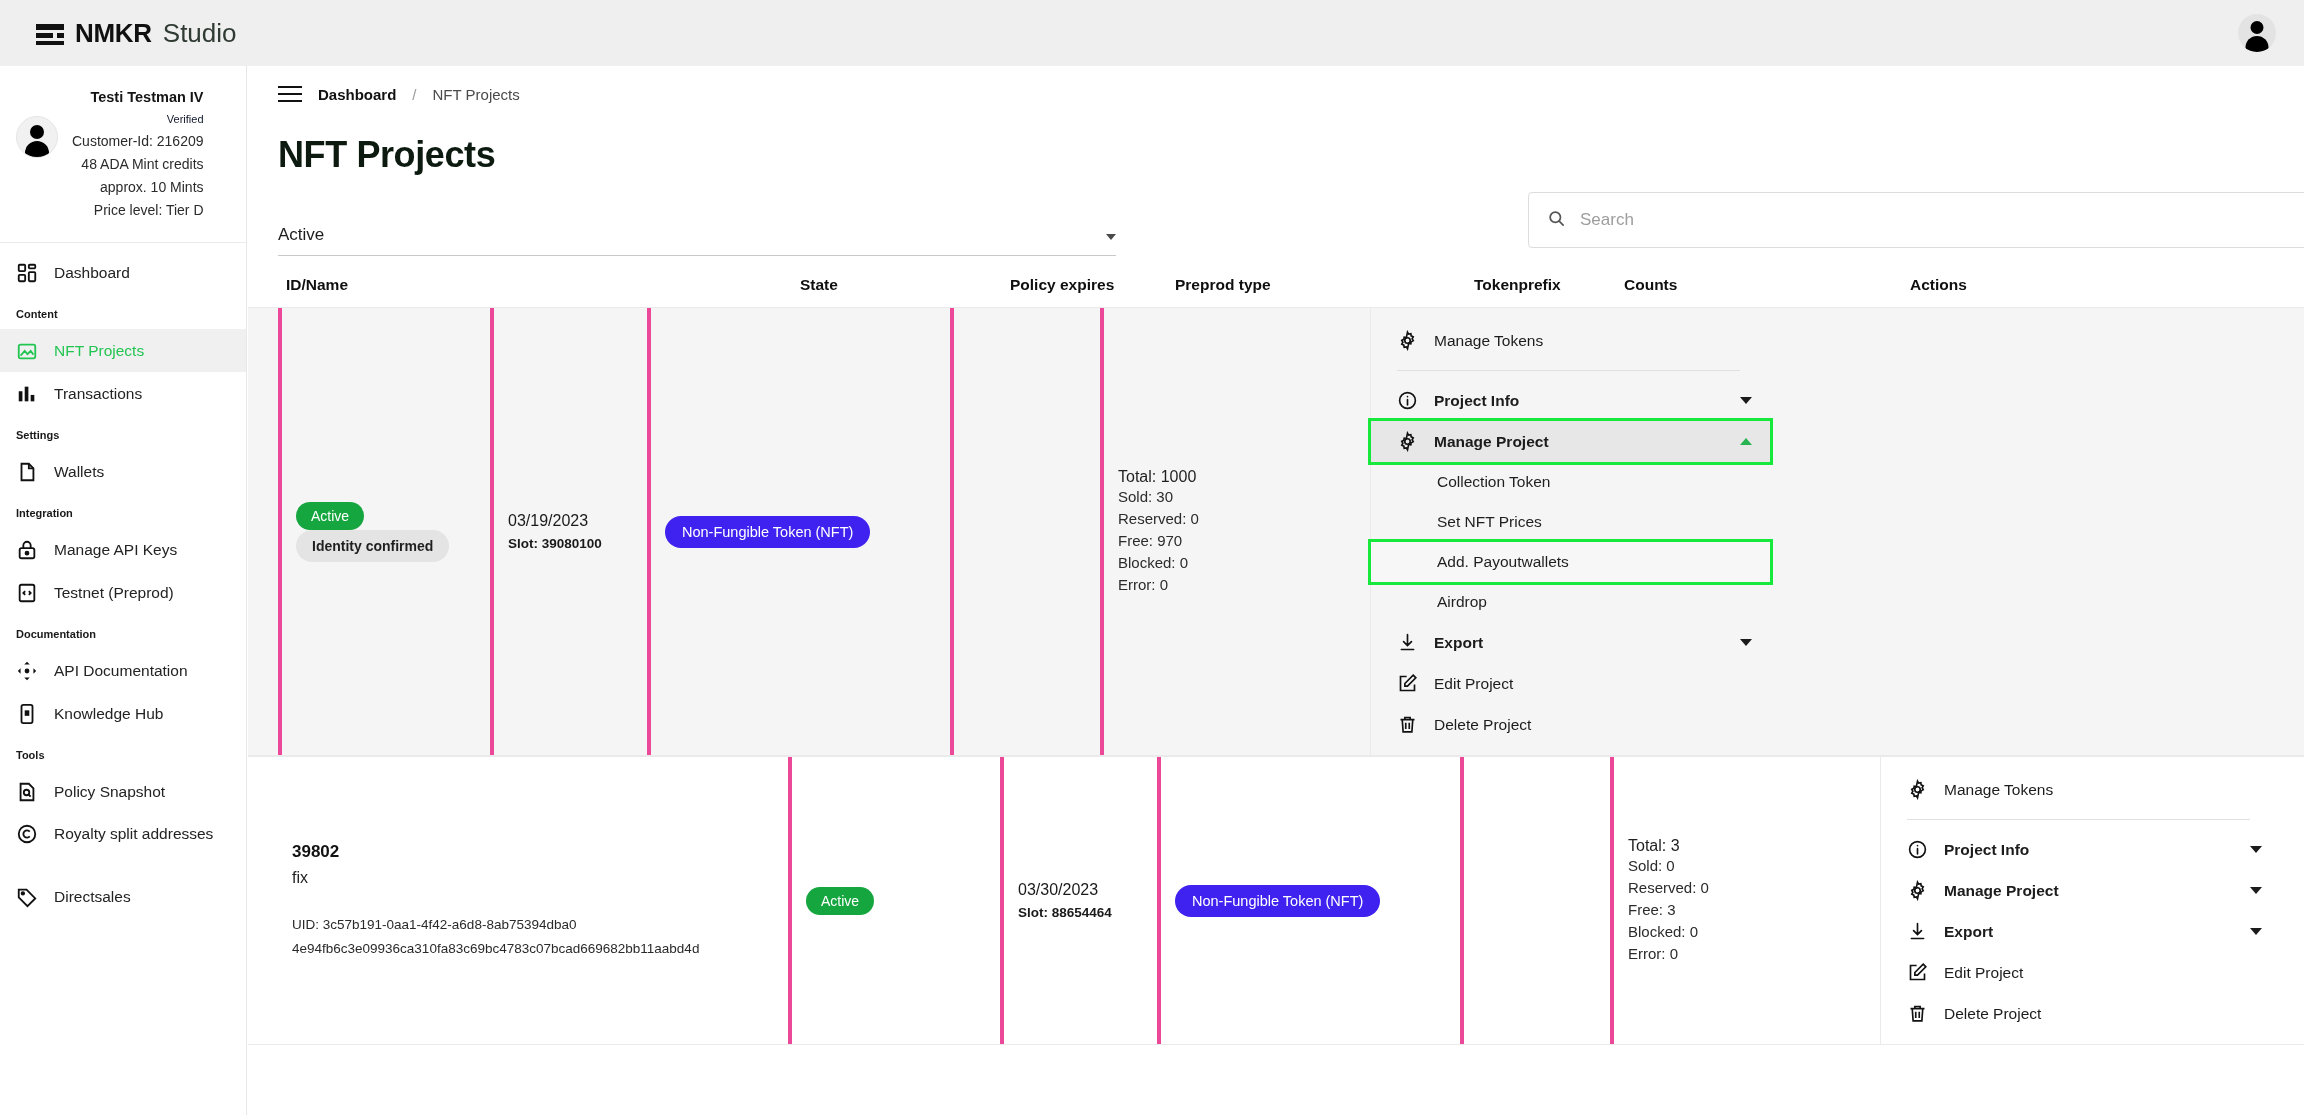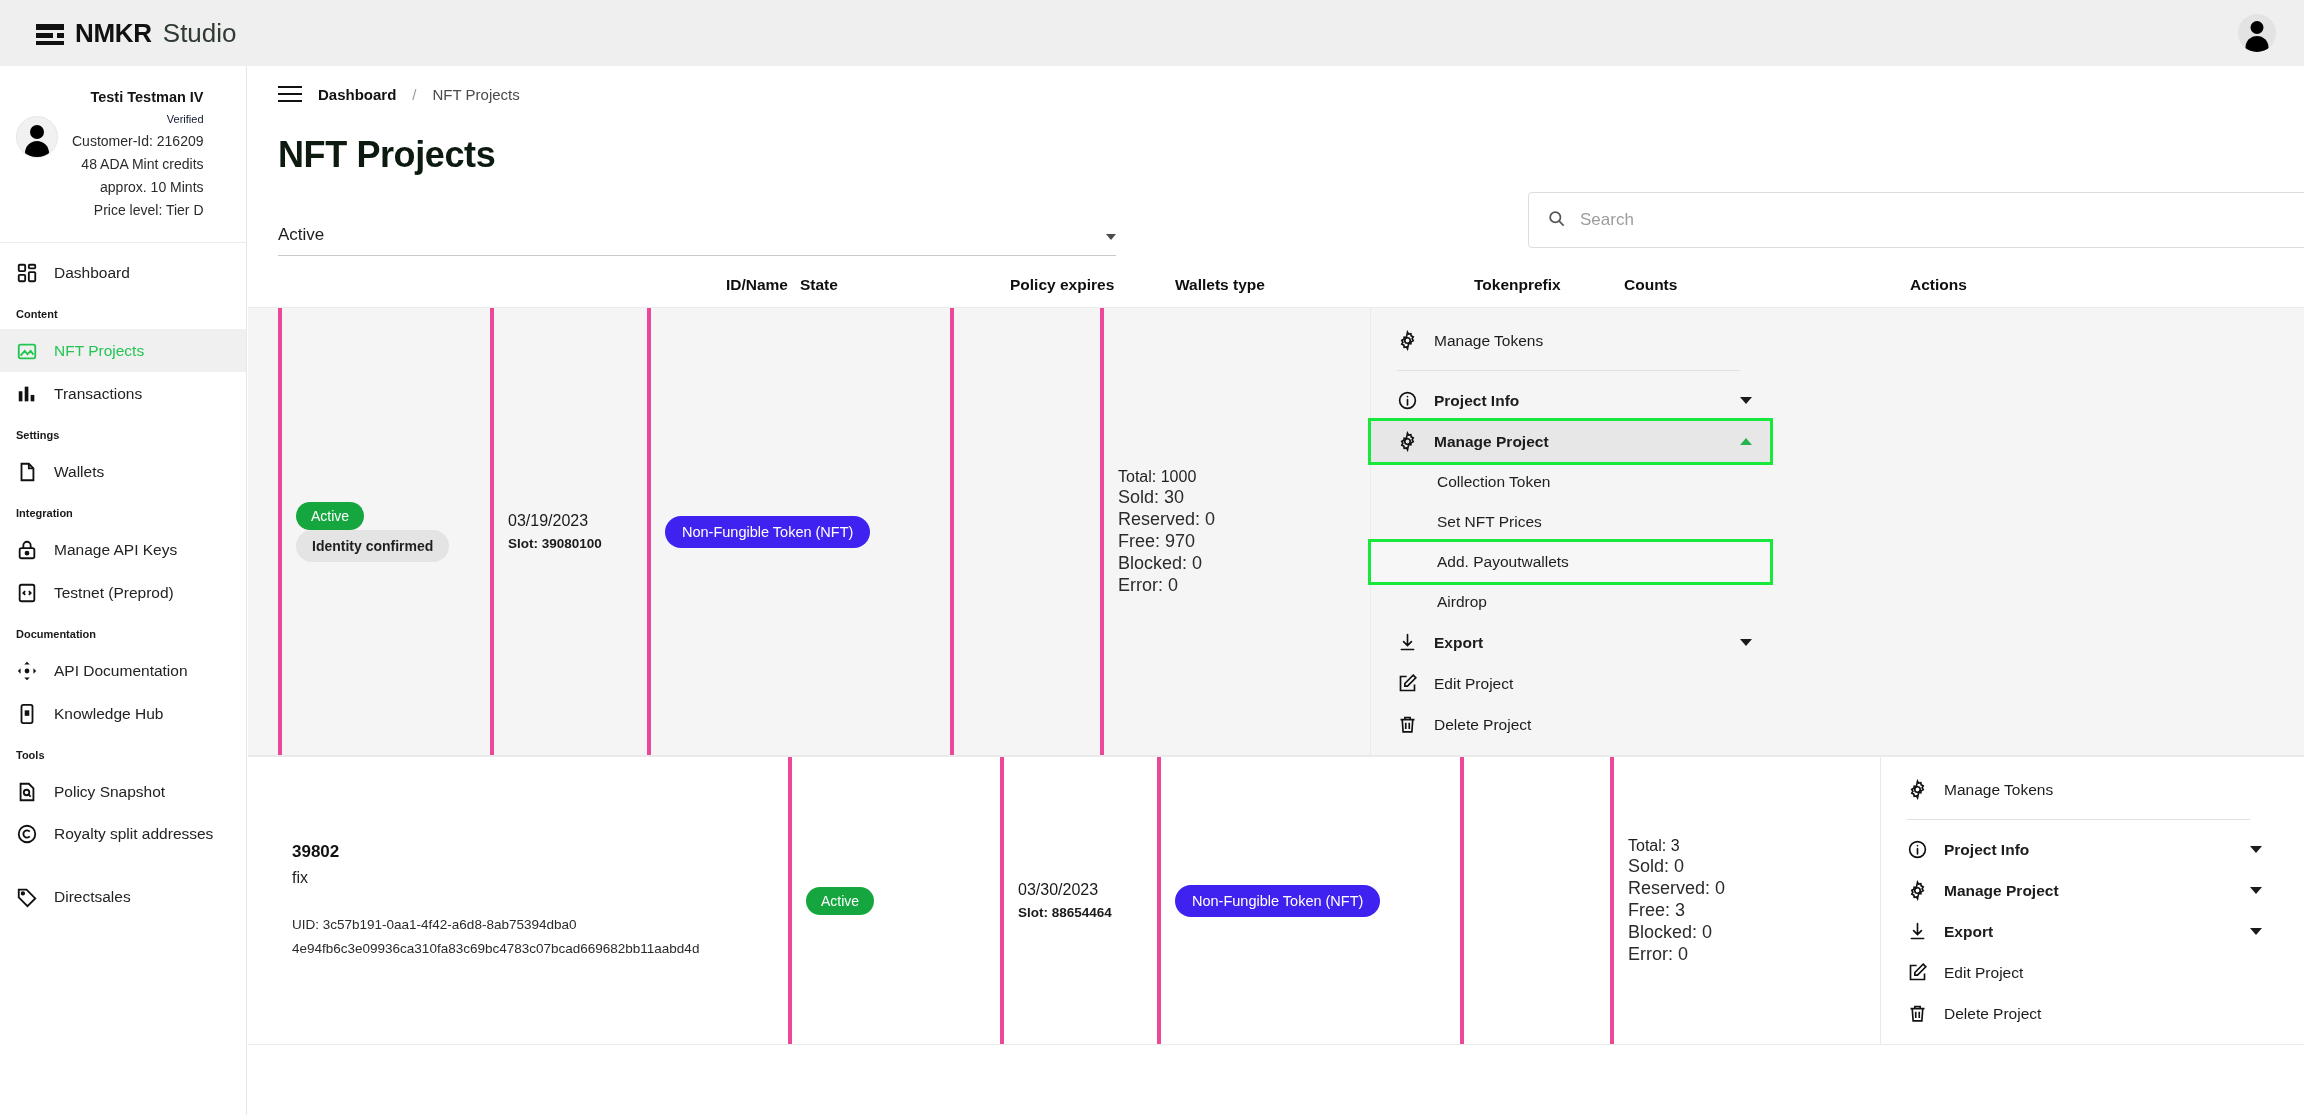--- a/index.html
+++ b/index.html
@@ -162,21 +162,21 @@
   }
   .trow.row2 { background: #ffffff; }
   .c-id    { width: 510px; }
   .c-state { width: 212px; }
   .c-exp   { width: 157px; }
   .c-type  { width: 303px; }
   .c-pref  { width: 150px; }
   .c-count { width: 270px; }
   .c-act   { width: 400px; }
 
-  .thead .c-id    { padding-left: 8px; text-align: right; }
+  .thead .c-id    { padding-left: 8px; }
   .thead .c-state { padding-left: 12px; }
   .thead .c-exp   { padding-left: 10px; }
   .thead .c-type  { padding-left: 18px; }
   .thead .c-pref  { padding-left: 14px; }
   .thead .c-count { padding-left: 14px; }
   .thead .c-act   { padding-left: 30px; }
 
   .trow .cell {
     border-left: 4px solid #ec4899;
     padding: 18px 14px;
@@ -202,21 +202,21 @@
   }
   .badge-nft {
     display: inline-block; background: #3f22f0; color: #fff;
     font-size: 14.5px; border-radius: 16px;
     padding: 8px 17px; align-self: flex-start;
   }
   .exp-date { font-size: 16px; color: #1a1a1a; }
   .exp-slot { font-size: 13.5px; font-weight: 700; color: #1a1a1a; margin-top: 6px; }
 
   .cnt-total { font-size: 16px; color: #1f1f1f; }
-  .cnt-line  { font-size: 18px; color: #2b2b2b; line-height: 22px; }
+  .cnt-line  { font-size: 15px; color: #2b2b2b; line-height: 22px; }
 
   
   .actions { display: flex; flex-direction: column; padding: 12px 0 10px 0; width: 100%; }
   .act-item {
     display: flex; align-items: center; gap: 16px;
     height: 41px; padding: 0 18px 0 26px;
     font-size: 15.5px; color: #1c1c1c; cursor: pointer; position: relative;
   }
   .act-item .ico { width: 21px; height: 21px; flex: none; }
   .act-item .lbl { flex: 1; }
@@ -435,21 +435,21 @@
       <input type="text" placeholder="Search" style="">
     </div>
   </div>
 
   <div class="table">
 
     <div class="thead">
       <div class="c-id">ID/Name</div>
       <div class="c-state">State</div>
       <div class="c-exp">Policy expires</div>
-      <div class="c-type">Wallets type</div>
+      <div class="c-type">Preprod type</div>
       <div class="c-pref">Tokenprefix</div>
       <div class="c-count">Counts</div>
       <div class="c-act">Actions</div>
     </div>
 
     <div class="trow">
       <div class="cell c-state">
         <span class="badge-active">Active</span>
         <span class="badge-identity">Identity confirmed</span>
       </div>

